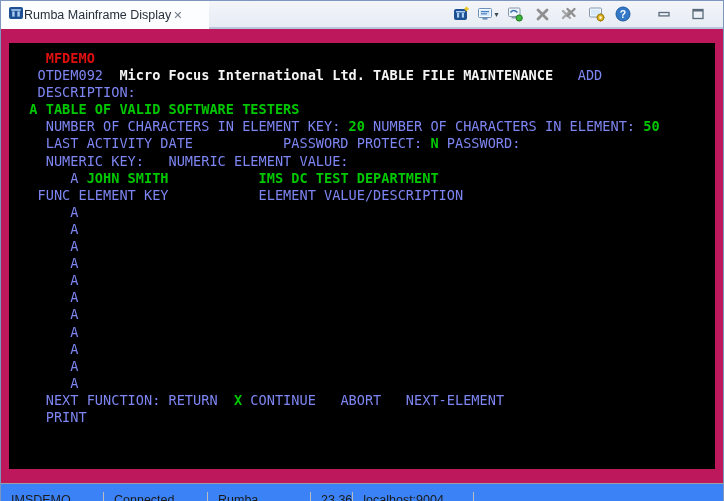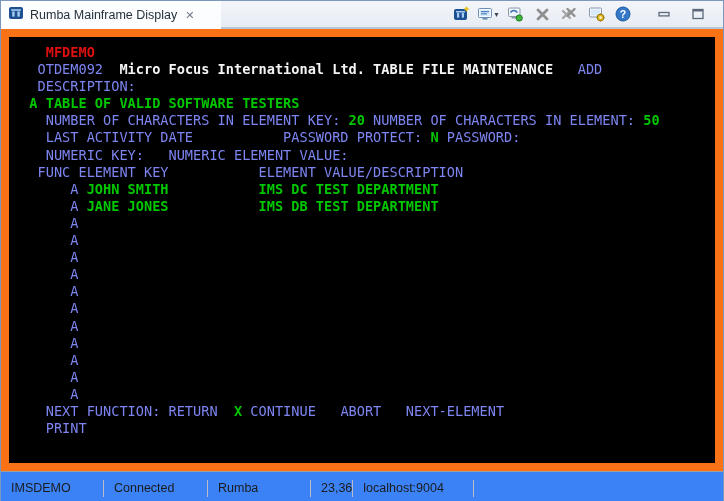--- a/index.html
+++ b/index.html
@@ -1,33 +1,33 @@
 <!DOCTYPE html>
 <html style="--c-bg: #000000; --c-blue: #7d85f2; --c-green: #00c800; --c-red: #e01010; --c-white: #f4f4f4;"><head>
 <meta charset="utf-8">
 <style>
   html,body{margin:0;padding:0;}
   body{width:724px;height:501px;overflow:hidden;font-family:"Liberation Sans",sans-serif;background:#ffffff;}
   .window{width:722px;height:499px;border:1px solid #7d96bd;display:flex;flex-direction:column;background:#ffffff;}
 
   
   .tabbar{height:28px;display:flex;align-items:stretch;background:#fbfcfe;flex:0 0 28px;}
-  .tab{display:flex;align-items:center;gap:6px;padding:0 26px 0 7px;background:#fcfdfe;}
+  .tab{display:flex;align-items:center;padding:0 26px 0 7px;background:#fcfdfe;}
   .tab-label{font-size:12.5px;color:#26313c;white-space:nowrap;}
   .tab-close{font-size:11px;color:#707a86;margin-left:2px;cursor:pointer;}
   .bar-rest{flex:1;display:flex;align-items:center;justify-content:flex-end;
             border-bottom:2px solid #b8c5db;background:linear-gradient(#f3f5f9,#e7ecf4);}
   .toolbar{display:flex;align-items:center;gap:5px;padding-right:10px;}
   .tool-btn{width:22px;height:24px;display:flex;align-items:center;justify-content:center;border-radius:3px;}
   .tool-btn svg{display:block;}
   .dd-arrow{font-size:8px;color:#3c4650;margin-left:1px;}
   .winctl{display:flex;align-items:center;gap:12px;margin-left:14px;margin-right:4px;}
 
   
-  .term-frame{flex:0 0 430px;background:#f97316;padding:8px 8px;box-sizing:border-box;}
+  .term-frame{flex:0 0 430px;background:#be185d;padding:14px 8px;box-sizing:border-box;}
   .terminal{width:706px;height:426px;background:var(--c-bg,#000);
             font-family:"DejaVu Sans Mono",monospace;font-size:13.6px;line-height:17.1px;
             padding:7px 0 0 4px;box-sizing:border-box;overflow:hidden;}
   .row{white-space:pre;height:17.1px;}
   .c-blue{color:var(--c-blue,#7d85f2);}
   .c-green{color:var(--c-green,#00c800);font-weight:bold;margin-top:24px;}
   .c-red{color:var(--c-red,#e01010);font-weight:bold;}
   .c-white{color:var(--c-white,#f4f4f4);font-weight:bold;}
 
   
@@ -162,23 +162,22 @@
 
   <div class="term-frame">
     <div class="terminal" id="screen">
         <div class="row"><span class="c-red">    MFDEMO</span></div>
         <div class="row"><span class="c-blue">   OTDEM092  </span><span class="c-white">Micro Focus International Ltd. TABLE FILE MAINTENANCE</span><span class="c-blue">   ADD</span></div>
         <div class="row"><span class="c-blue">   DESCRIPTION:</span></div>
         <div class="row"><span class="c-green">  A TABLE OF VALID SOFTWARE TESTERS</span></div>
         <div class="row"><span class="c-blue">    NUMBER OF CHARACTERS IN ELEMENT KEY: </span><span class="c-green">20</span><span class="c-blue"> NUMBER OF CHARACTERS IN ELEMENT: </span><span class="c-green">50</span></div>
         <div class="row"><span class="c-blue">    LAST ACTIVITY DATE           PASSWORD PROTECT: </span><span class="c-green">N</span><span class="c-blue"> PASSWORD:</span></div>
         <div class="row"><span class="c-blue">    NUMERIC KEY:   NUMERIC ELEMENT VALUE:</span></div>
+        <div class="row"><span class="c-blue">       A</span><span class="c-green"> JOHN SMITH           IMS DC TEST DEPARTMENT</span></div>
         <div class="row"><span class="c-blue">   FUNC ELEMENT KEY           ELEMENT VALUE/DESCRIPTION</span></div>
-        <div class="row"><span class="c-blue">       A</span><span class="c-green"> JOHN SMITH           IMS DC TEST DEPARTMENT</span></div>
-        <div class="row"><span class="c-blue">       A</span><span class="c-green"> JANE JONES           IMS DB TEST DEPARTMENT</span></div>
         <div class="row"><span class="c-blue">       A</span></div>
         <div class="row"><span class="c-blue">       A</span></div>
         <div class="row"><span class="c-blue">       A</span></div>
         <div class="row"><span class="c-blue">       A</span></div>
         <div class="row"><span class="c-blue">       A</span></div>
         <div class="row"><span class="c-blue">       A</span></div>
         <div class="row"><span class="c-blue">       A</span></div>
         <div class="row"><span class="c-blue">       A</span></div>
         <div class="row"><span class="c-blue">       A</span></div>
         <div class="row"><span class="c-blue">       A</span></div>

